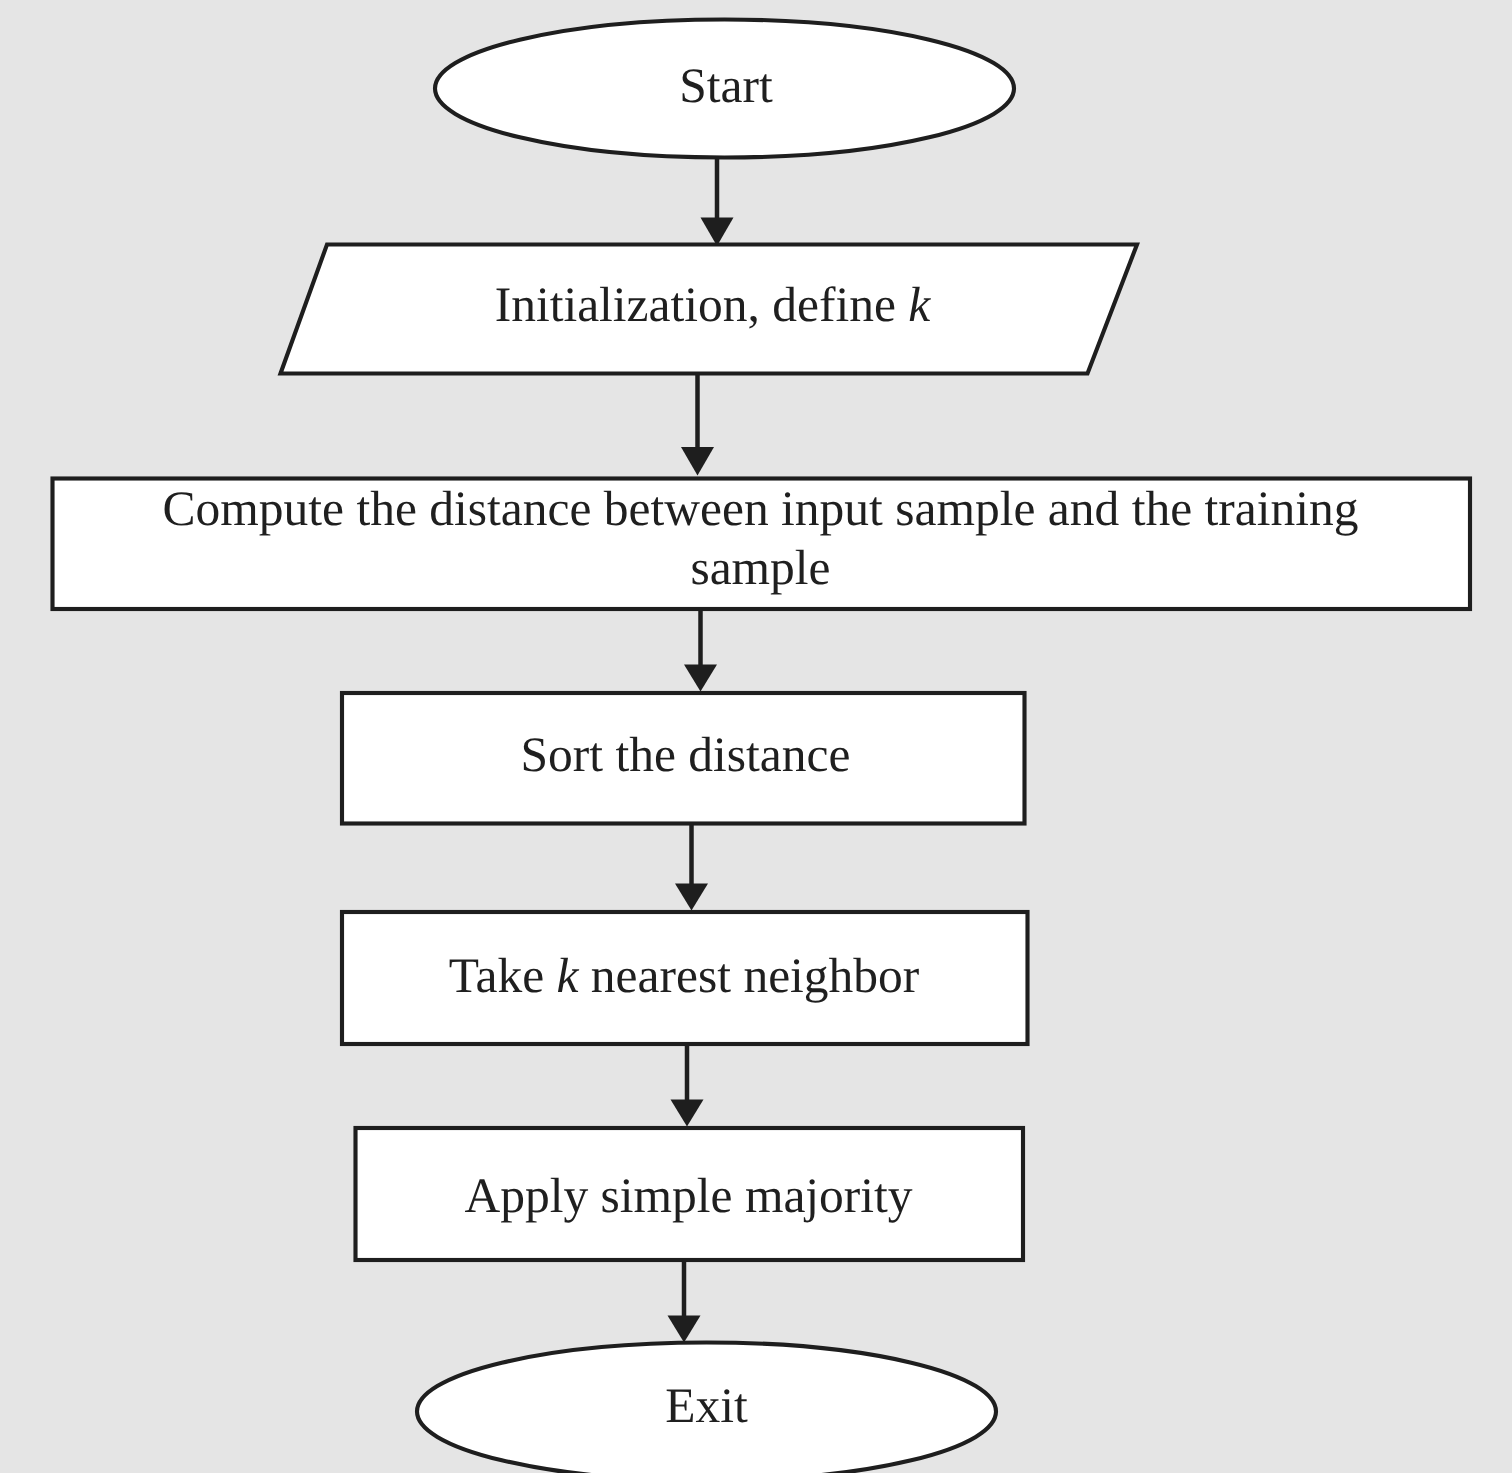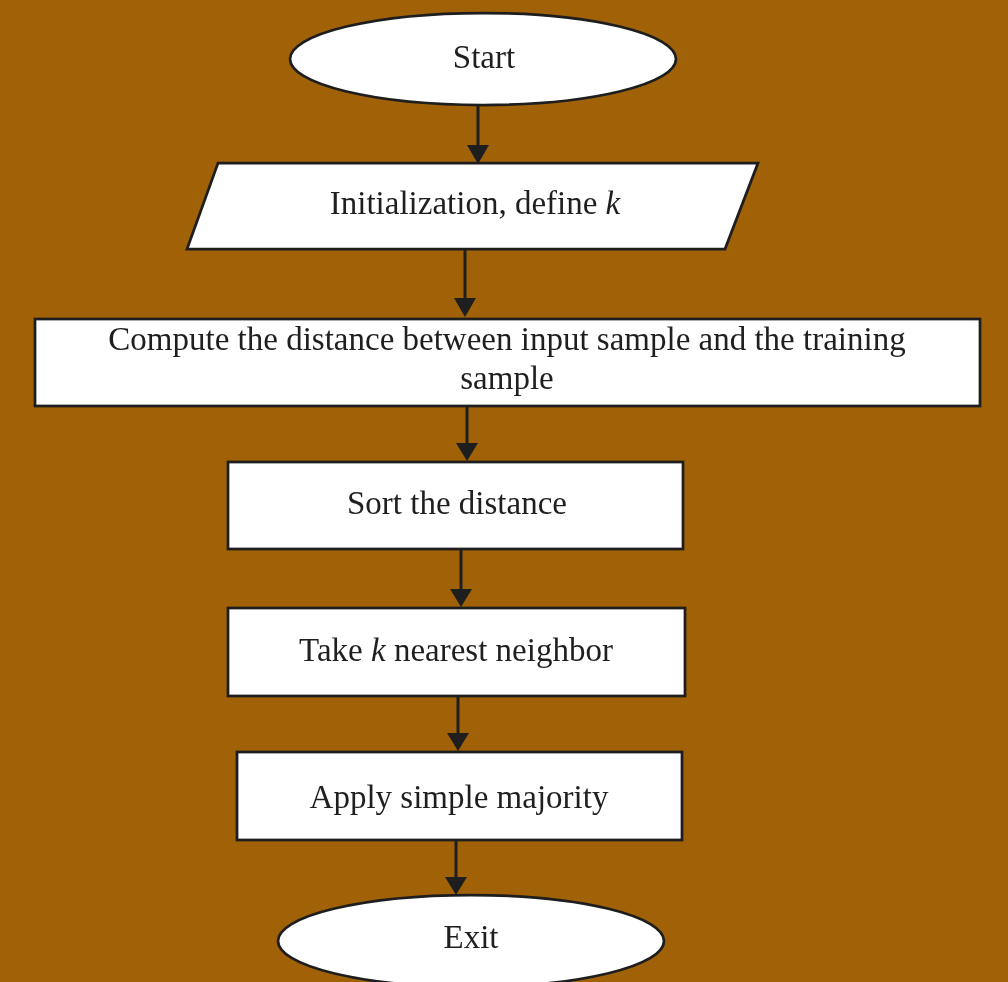--- a/index.html
+++ b/index.html
@@ -4,21 +4,21 @@
 <style>
   html, body {
     margin: 0;
     padding: 0;
     background: #ffffff;
   }
   .stage {
     position: relative;
     width: 1008px;
     height: 982px;
-    background: #a16207;
+    background: #e5e5e5;
     overflow: hidden;
   }
   svg { display: block; }
   .shape {
     fill: #ffffff;
     stroke: #1e1e1e;
     stroke-width: 2.75;
   }
   .edge-line {
     stroke: #1e1e1e;

